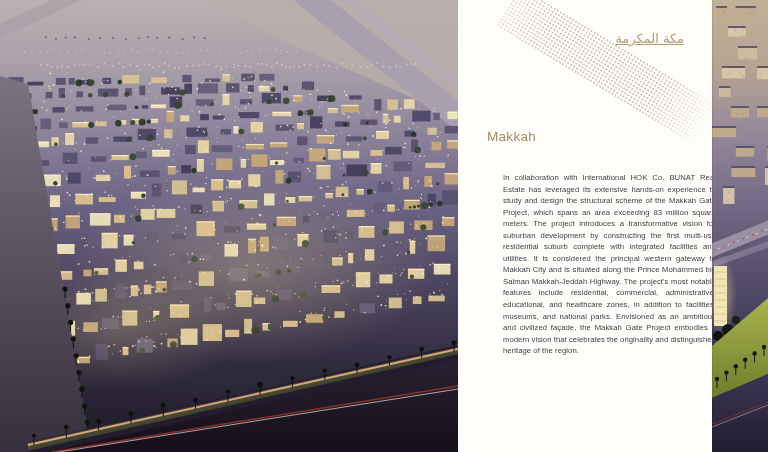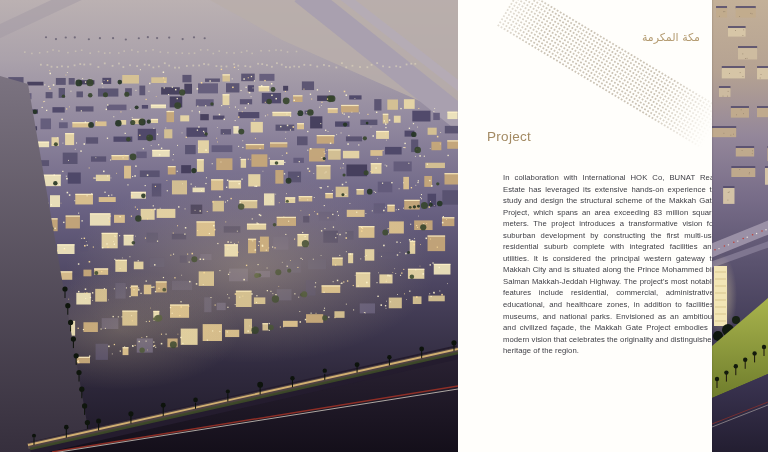--- a/index.html
+++ b/index.html
@@ -15,22 +15,22 @@
   .panel{position:absolute;left:458px;top:0;width:254px;height:452px;
          background:#fffefb;overflow:hidden;}
 
   .dotband{position:absolute;left:62px;top:-14px;width:244px;height:47px;
     background-image:radial-gradient(circle,#ccc4b6 0.8px,transparent 0.95px);
     background-size:3.6px 3.6px;
     transform:rotate(31deg);transform-origin:0 0;
     -webkit-mask-image:linear-gradient(to right,rgba(0,0,0,.55) 0,#000 18%,#000 72%,transparent 98%);
     mask-image:linear-gradient(to right,rgba(0,0,0,.55) 0,#000 18%,#000 72%,transparent 98%);}
 
-  .arabic{position:absolute;top:31px;right:12px;font-family:"DejaVu Sans",sans-serif;
-          font-size:11px;color:#b59c72;direction:rtl;}
+  .arabic{position:absolute;top:31px;right:28px;font-family:"DejaVu Sans",sans-serif;
+          font-size:13px;color:#b59c72;direction:rtl;text-decoration:underline;}
   .heading{position:absolute;left:29px;top:129px;margin:0;font-size:13.5px;
            font-weight:500;letter-spacing:.3px;color:#a38a63;}
   .bodytext{position:absolute;left:29px;top:156px;width:213px;margin:16px;
             font-size:7.7px;line-height:11.55px;text-align:justify;
             color:#3d3d44;letter-spacing:.05px;}
 
   
   .right-strip{position:absolute;left:712px;top:0;width:56px;height:452px;overflow:hidden;}
   .right-strip svg{display:block;width:100%;height:100%;}
 </style>
@@ -1456,21 +1456,21 @@
           <circle cx="454" cy="342.811078786762" r="2.604987889809994" fill="#0d130c"></circle>
         </g>
       <path d="M52,452 L458,386" stroke="#a23227" stroke-width="1.5" fill="none" opacity=".85"></path>
       <path d="M56,452.5 L458,389" stroke="#ded7cc" stroke-width="1" fill="none" opacity=".75"></path>
     </svg>
   </div>
 
   <div class="panel">
     <div class="dotband"></div>
     <div class="arabic">مكة المكرمة</div>
-    <h1 class="heading">Project</h1>
+    <h1 class="heading">Makkah</h1>
     <p class="bodytext">In collaboration with International HOK Co, BUNAT Real Estate has leveraged its extensive hands-on experience to study and design the structural scheme of the Makkah Gate Project, which spans an area exceeding 83 million square meters. The project introduces a transformative vision for suburban development by constructing the first multi-use residential suburb complete with integrated facilities and utilities. It is considered the principal western gateway to Makkah City and is situated along the Prince Mohammed bin Salman Makkah-Jeddah Highway. The project's most notable features include residential, commercial, administrative, educational, and healthcare zones, in addition to facilities, museums, and national parks. Envisioned as an ambitious and civilized façade, the Makkah Gate Project embodies a modern vision that celebrates the originality and distinguished heritage of the region.</p>
   </div>
 
   <div class="right-strip">
     <svg id="right-scene" viewBox="0 0 56 452" preserveAspectRatio="none">
       <defs>
         <linearGradient id="rsky" x1="0" y1="0" x2="0" y2="1">
           <stop offset="0" stop-color="#c3b098"></stop>
             <stop offset=".16" stop-color="#b5a292"></stop>
           <stop offset=".30" stop-color="#94879a"></stop>

